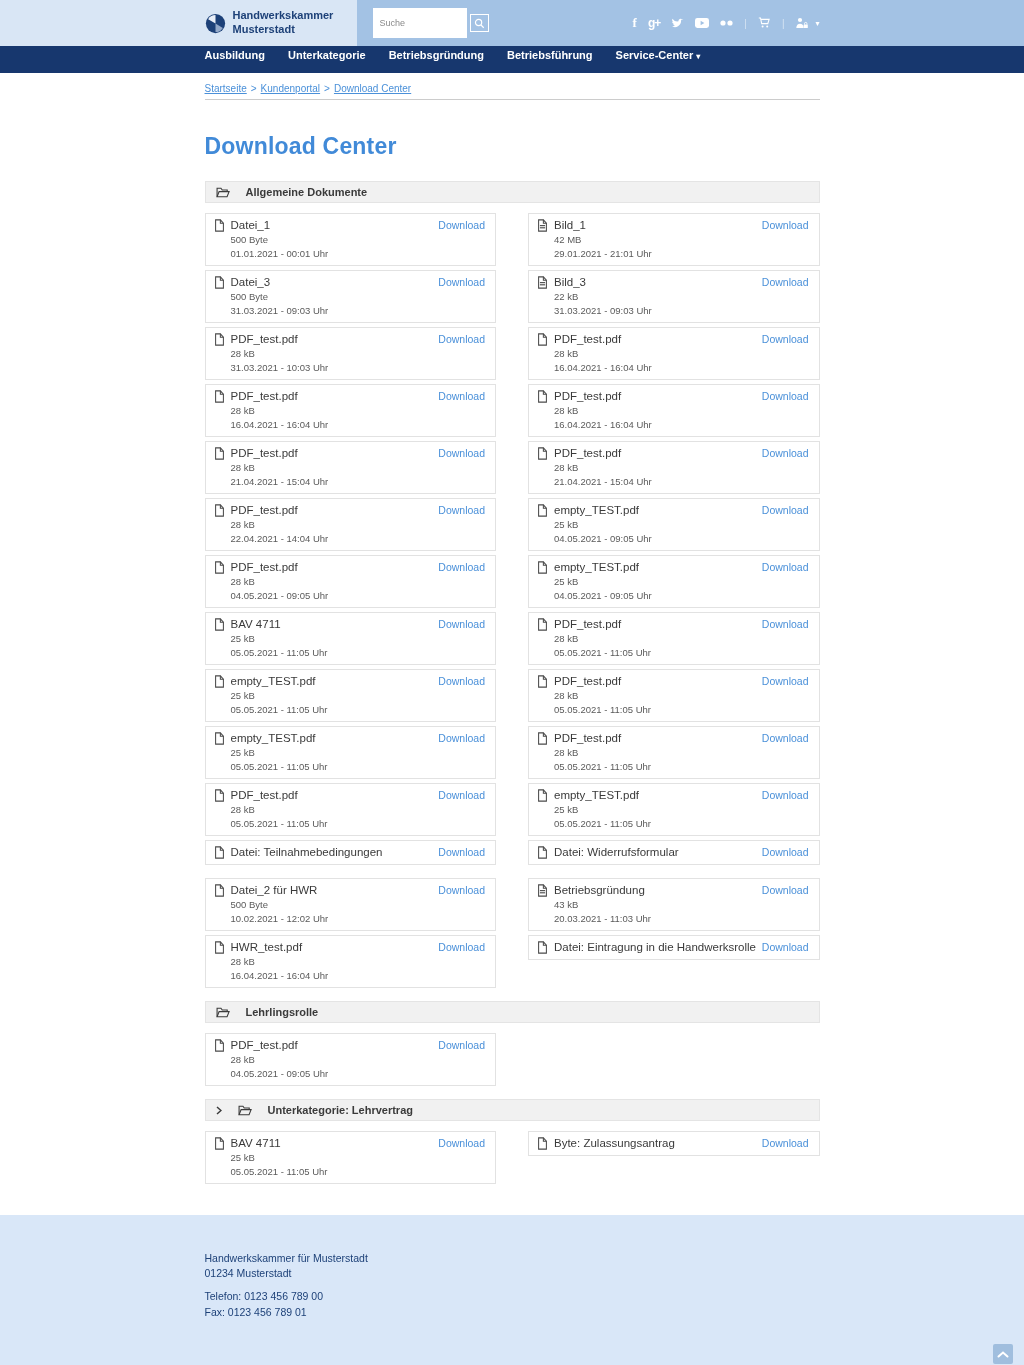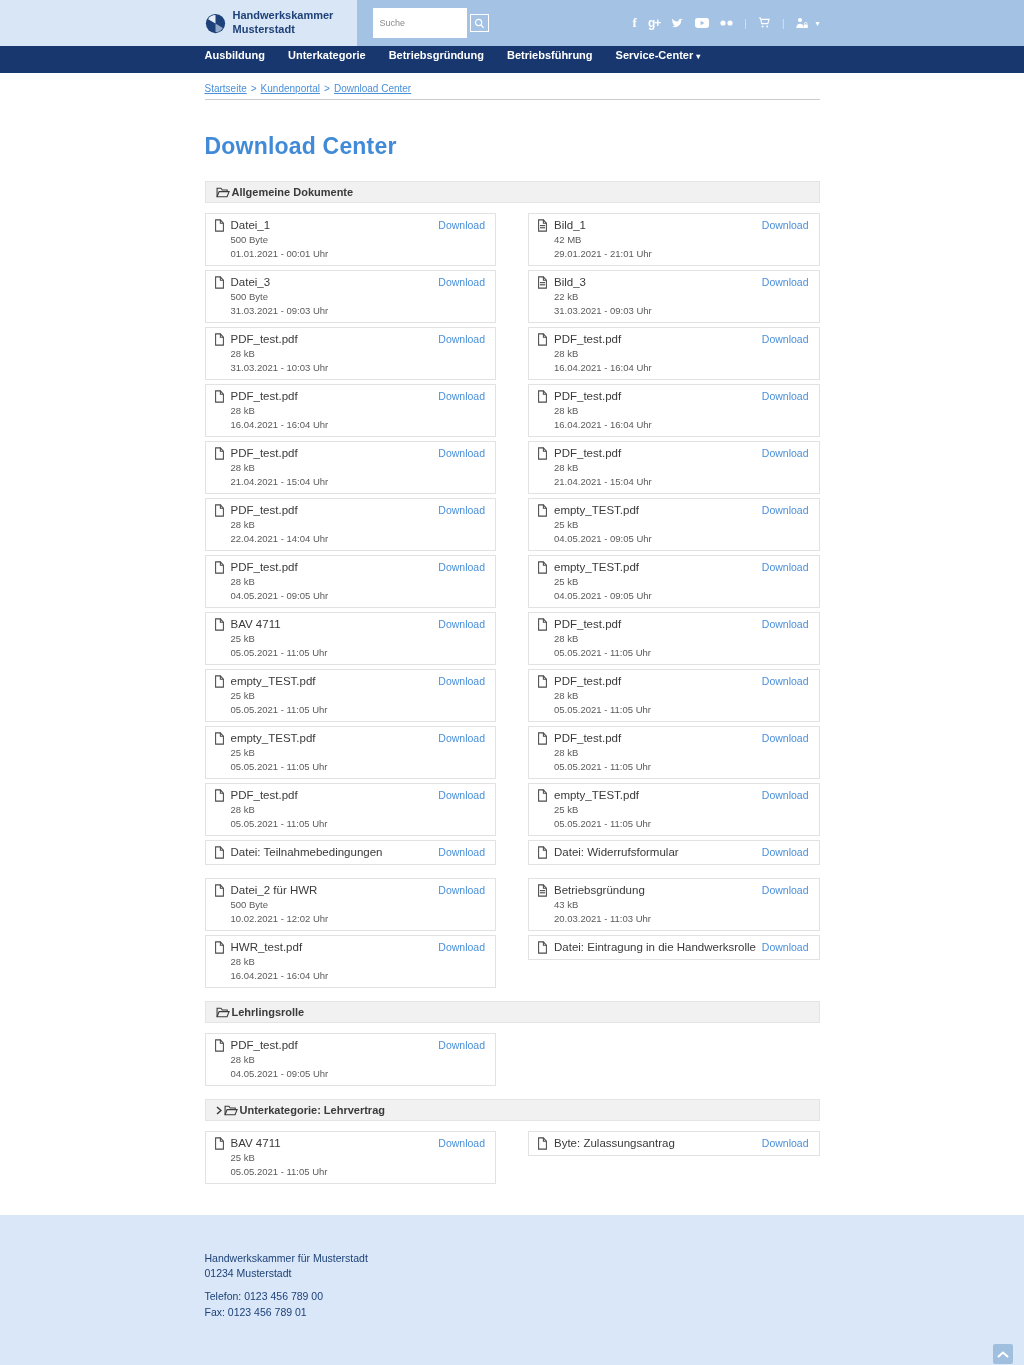--- a/index.html
+++ b/index.html
@@ -46,21 +46,21 @@
     padding:10px 0 5px; border-bottom:1px solid #ccc;
     font-size:10px; color:#4a90d9; display:flex; gap:4px; align-items:center;
   }
   .crumb { color:#4a90d9; text-decoration:underline; cursor:pointer; }
   .crumb-sep { color:#4a90d9; }
   h1.page-title { margin:33px 0 21px; font-size:23px; color:#418ad8; letter-spacing:.2px; }
 
   
   section { margin-bottom:9px; }
   .section-header {
-    display:flex; align-items:center; gap:4px;
+    display:flex; align-items:center; gap:18px;
     background:#f1f1f1; border:1px solid #e4e4e4;
     padding:4px 10px; margin-bottom:10px; cursor:pointer;
   }
   .section-title { font-size:11px; font-weight:bold; color:#3a3a3a; }
   .chev { display:flex; align-items:center; margin-right:-2px; }
   .cols { display:flex; gap:32px; }
   .col { flex:1; min-width:0; }
 
   .card {
     background:#fff; border:1px solid #e2e2e2; margin-bottom:4px;

